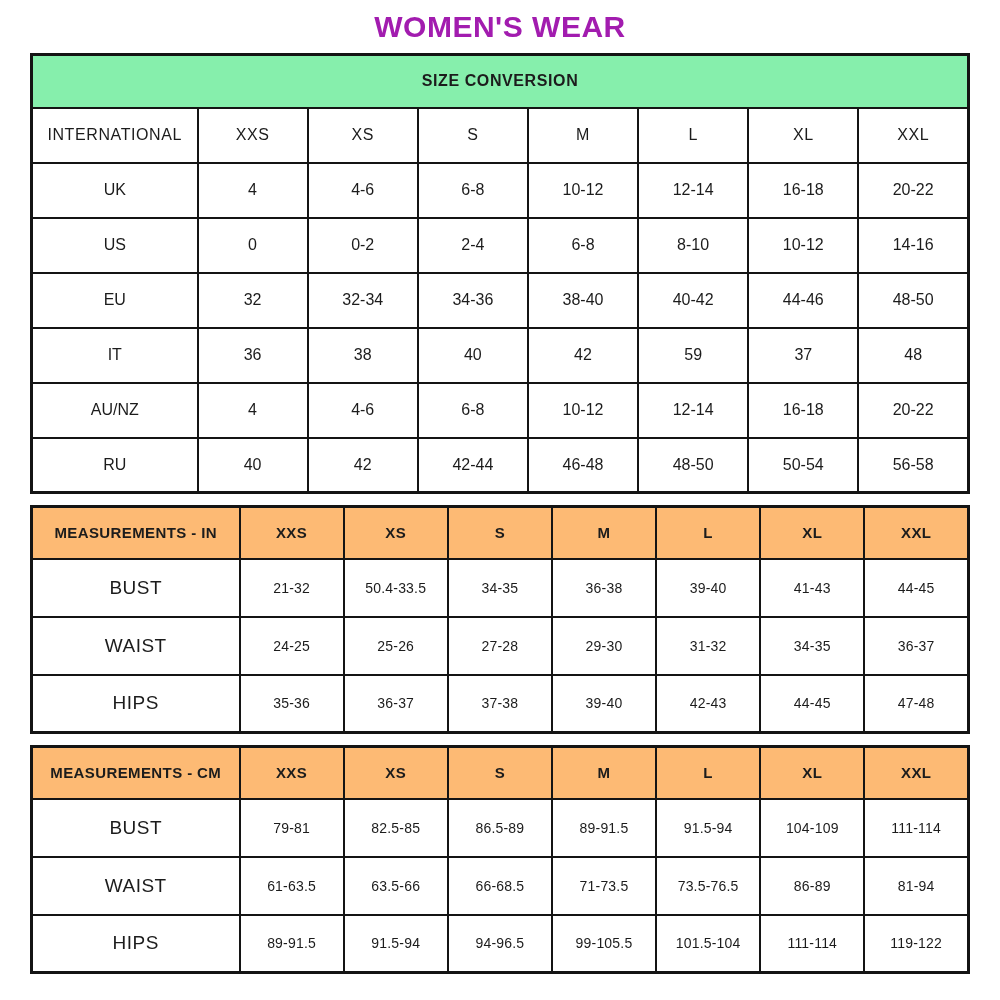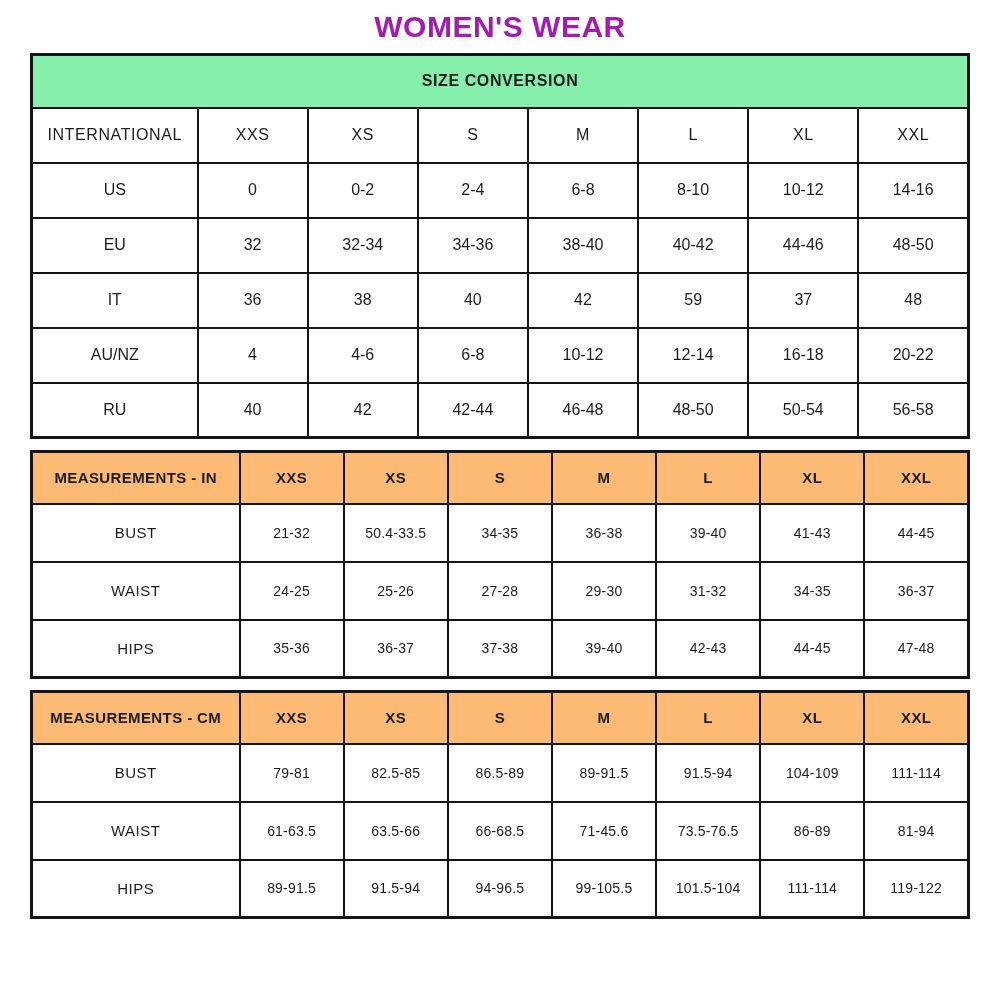--- a/index.html
+++ b/index.html
@@ -46,21 +46,21 @@
   .t1 tr.col-head td { letter-spacing: 0.6px; }
   
   .t23 tr.grey-head td {
     background: #fdba74;
     font-weight: 700;
     font-size: 15px;
     letter-spacing: 0.4px;
     height: 52px;
   }
   .t23 td { height: 58px; }
-  .t23 td.row-label { font-size: 15px; letter-spacing: 0.5px; }
+  .t23 td.row-label { font-size: 19px; letter-spacing: 0.5px; }
   .t23 td.row-value { font-size: 14px; letter-spacing: 0.2px; }
 </style>
 </head>
 <body>
 
 <div class="page">
   <h1 class="page-title">WOMEN'S WEAR</h1>
 
   <table class="sheet t1">
     <colgroup>
@@ -79,20 +79,30 @@
         </tr>
         <tr class="col-head">
           <td>INTERNATIONAL</td>
           <td>XXS</td>
           <td>XS</td>
           <td>S</td>
           <td>M</td>
           <td>L</td>
           <td>XL</td>
           <td>XXL</td>
+        </tr>
+        <tr>
+          <td class="row-label">UK</td>
+          <td class="row-value">4</td>
+          <td class="row-value">4-6</td>
+          <td class="row-value">6-8</td>
+          <td class="row-value">10-12</td>
+          <td class="row-value">12-14</td>
+          <td class="row-value">16-18</td>
+          <td class="row-value">20-22</td>
         </tr>
         <tr>
           <td class="row-label">US</td>
           <td class="row-value">0</td>
           <td class="row-value">0-2</td>
           <td class="row-value">2-4</td>
           <td class="row-value">6-8</td>
           <td class="row-value">8-10</td>
           <td class="row-value">10-12</td>
           <td class="row-value">14-16</td>
@@ -225,21 +235,21 @@
           <td class="row-value">89-91.5</td>
           <td class="row-value">91.5-94</td>
           <td class="row-value">104-109</td>
           <td class="row-value">111-114</td>
         </tr>
         <tr>
           <td class="row-label">WAIST</td>
           <td class="row-value">61-63.5</td>
           <td class="row-value">63.5-66</td>
           <td class="row-value">66-68.5</td>
-          <td class="row-value">71-45.6</td>
+          <td class="row-value">71-73.5</td>
           <td class="row-value">73.5-76.5</td>
           <td class="row-value">86-89</td>
           <td class="row-value">81-94</td>
         </tr>
         <tr>
           <td class="row-label">HIPS</td>
           <td class="row-value">89-91.5</td>
           <td class="row-value">91.5-94</td>
           <td class="row-value">94-96.5</td>
           <td class="row-value">99-105.5</td>

